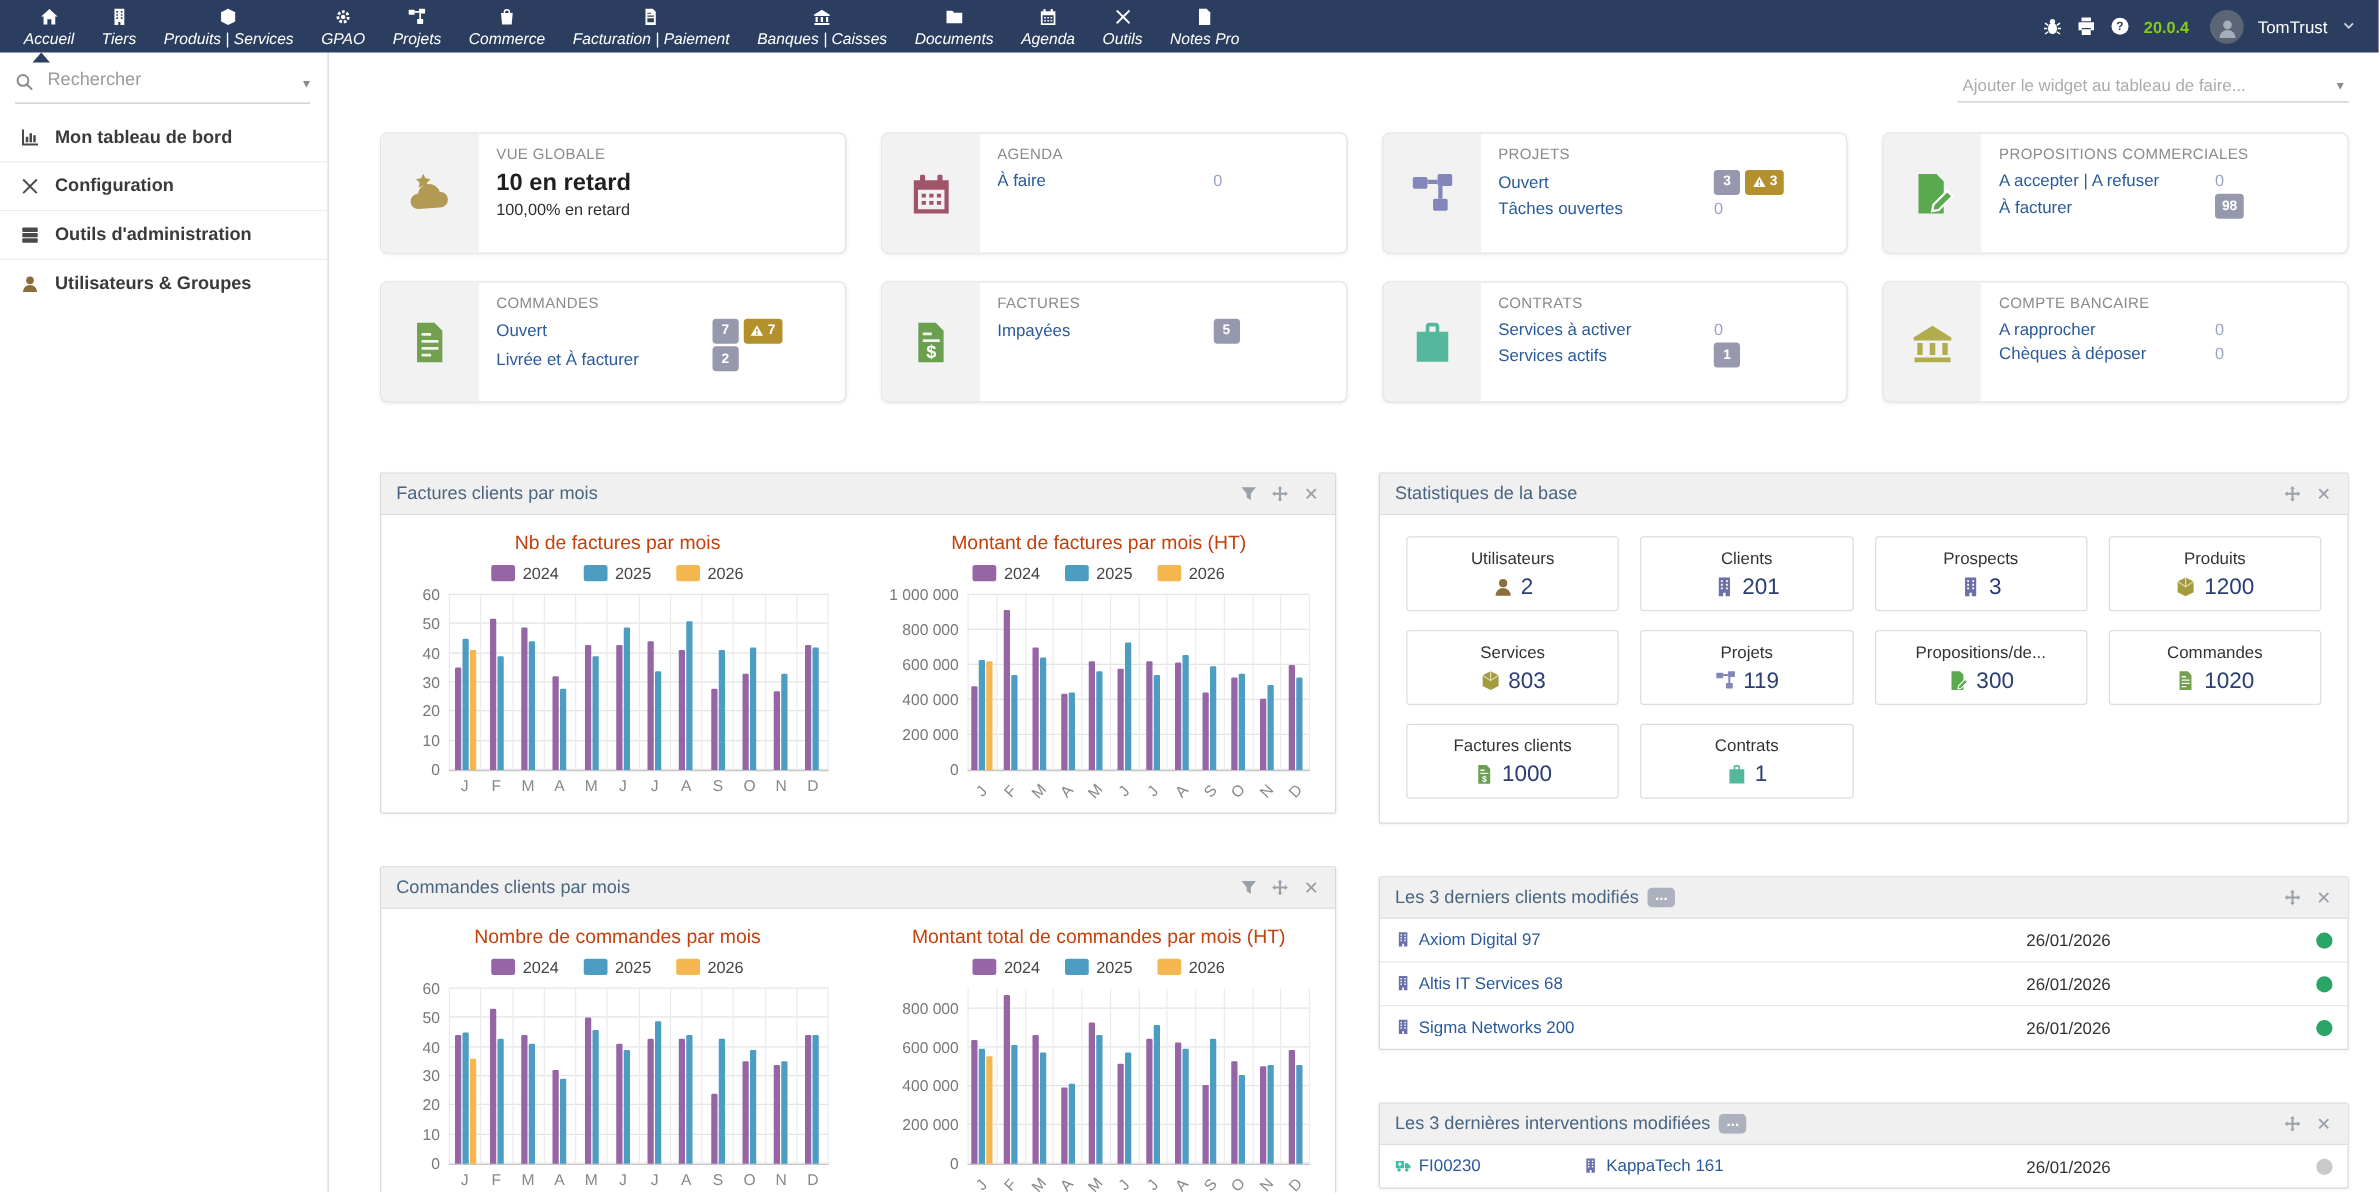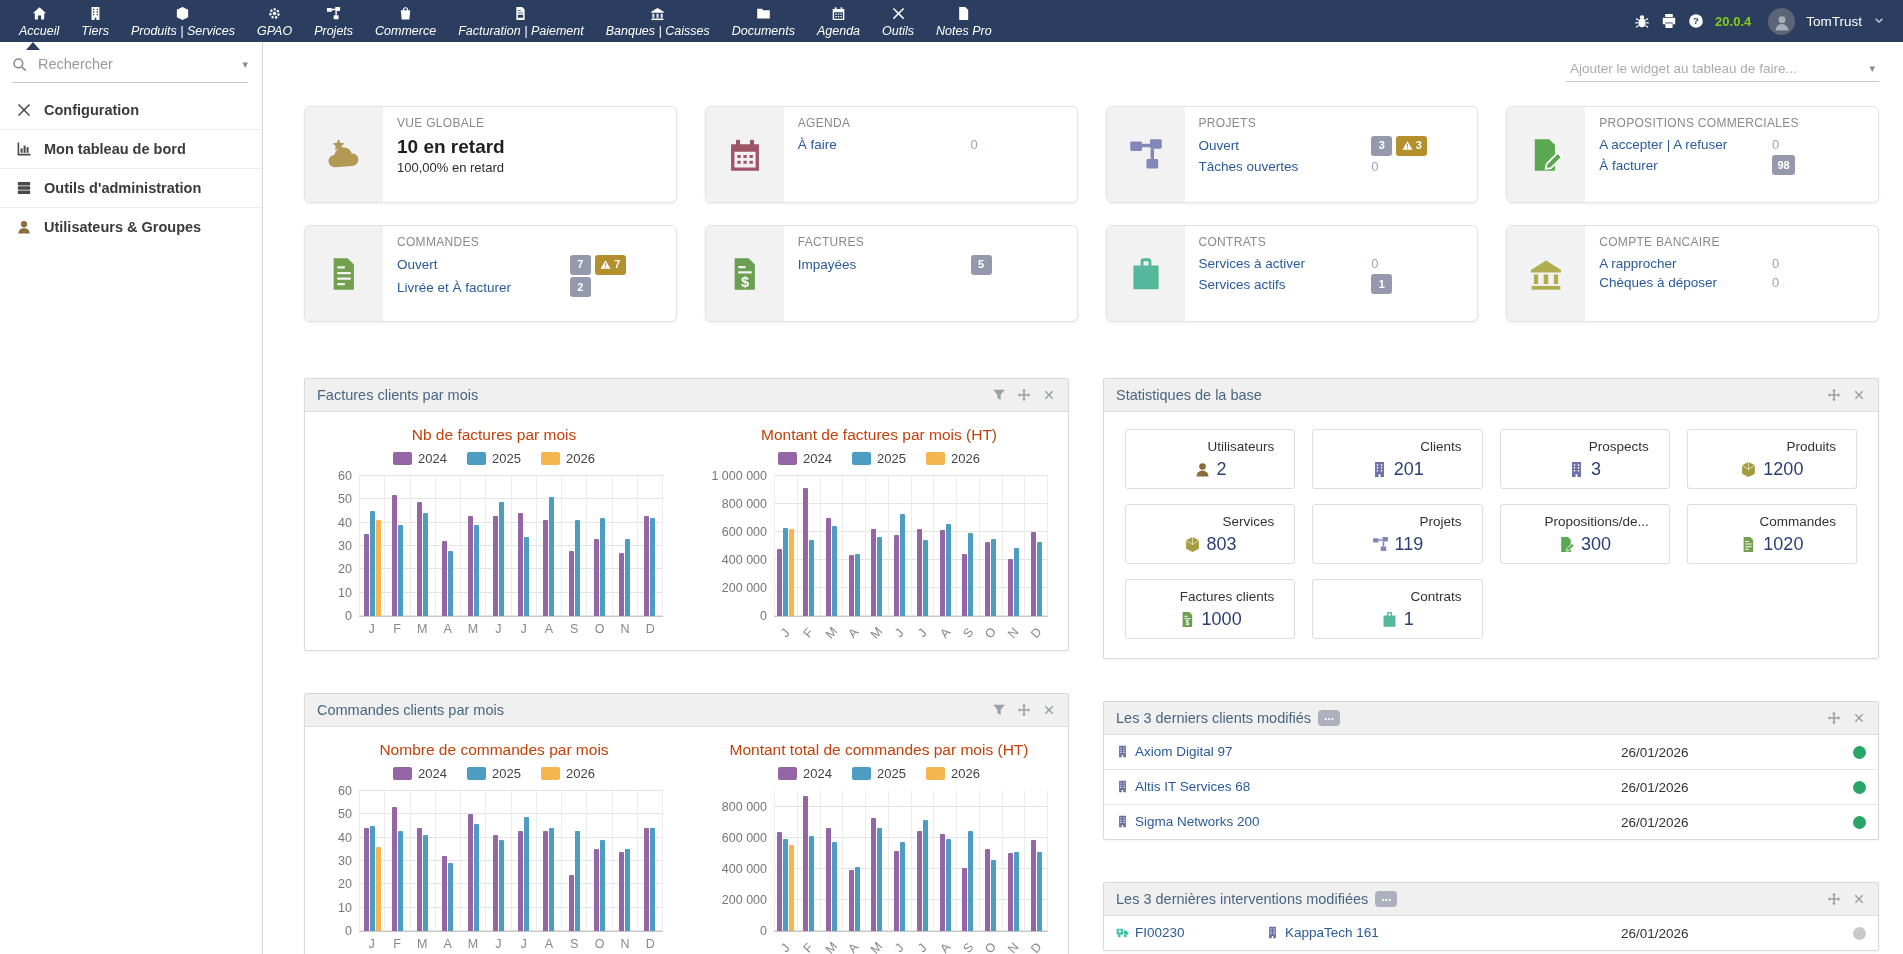--- a/index.html
+++ b/index.html
@@ -24,21 +24,21 @@
   .version{font-size:13px;color:#84cc16;font-weight:bold;margin-right:6px;}
   .avatar{width:27px;height:27px;border-radius:50%;background:#5c6576;display:inline-flex;
     align-items:center;justify-content:center;overflow:hidden;}
   .avatar .i{color:#a7aeba;width:18px;height:18px;margin-top:4px;}
   .username{font-size:13.5px;color:#fff;}
   .nav-right .chev{width:12px;height:12px;color:#cfd6e0;}
 
   
   .sidebar{position:absolute;left:0;top:42px;bottom:0;width:262px;background:#fff;
     border-right:1px solid #d8d8d8;z-index:4;}
-  .searchwrap{margin:13px 14px 4px 12px;display:flex;align-items:center;gap:9px;
+  .searchwrap{margin:13px 14px 4px 12px;display:flex;align-items:flex-end;gap:9px;
     border-bottom:1px solid #c9c9c9;padding-bottom:9px;}
   .searchwrap .i{color:#8a8a8a;width:15px;height:15px;}
   .searchwrap input{border:none;outline:none;flex:1;font-size:14.5px;color:#333;
     font-family:"Liberation Sans","DejaVu Sans",sans-serif;background:transparent;}
   .searchwrap input::placeholder{color:#9a9a9a;}
   .scaret{color:#8a8a8a;font-size:11px;}
   .menu{padding-top:4px;}
   .mitem{display:flex;align-items:center;gap:12px;padding:11px 16px;font-weight:bold;
     font-size:14.5px;color:#3a3a3a;border-bottom:1px solid #ededed;}
   .mitem:last-child{border-bottom:none;}
@@ -102,21 +102,21 @@
     border-left:1px solid #ececec;}
   .bargroup:last-child{border-right:1px solid #ececec;}
   .bar{width:5px;border-radius:1px 1px 0 0;}
   .xlabels{display:flex;margin-top:5px;}
   .xlabels span{flex:1;text-align:center;font-size:12.5px;color:#888;}
   .xlabels.rot{margin-top:9px;}
   .xlabels.rot span{transform:rotate(-48deg);}
 
   
   .tiles{display:grid;grid-template-columns:repeat(4,1fr);gap:15px 17px;padding:17px 21px 19px;}
-  .tile{border:1px solid #ddd;border-radius:3px;text-align:right;padding:9px 20px 8px;background:#fff;}
+  .tile{border:1px solid #ddd;border-radius:3px;text-align:center;padding:9px 8px 8px;background:#fff;}
   .tlabel{font-size:13.5px;color:#333;margin-bottom:5px;white-space:nowrap;overflow:hidden;text-overflow:ellipsis;}
   .tval{font-size:18px;color:#2c3f75;display:flex;align-items:center;justify-content:center;gap:6px;font-weight:500;}
   .tval .i{width:17px;height:17px;}
 
   
   .lrow{display:flex;align-items:center;padding:8.5px 12px;border-top:1px solid #e8e8e8;font-size:13.5px;}
   .lrow:first-child{border-top:none;}
   .lrow a{color:#2a5a9a;text-decoration:none;display:inline-flex;align-items:center;gap:6px;
     white-space:nowrap;overflow:hidden;}
   .lrow .i{width:13px;height:13px;}
@@ -251,33 +251,33 @@
     <svg class="i" data-interactable="false" style="" viewBox="0 0 16 16" fill="currentColor">
         <circle cx="6.8" cy="6.8" r="4.6" fill="none" stroke="currentColor" stroke-width="1.7"></circle>
         <path d="m10.4 10.4 4.2 4.2" stroke="currentColor" stroke-width="1.7"></path>
       </svg>
     <input type="text" data-interactable="true" placeholder="Rechercher" style="">
     <span class="scaret" data-interactable="true">▾</span>
   </div>
   <div class="menu" id="side-menu" data-interactable="false">
       <div class="mitem" data-interactable="true">
         <svg class="i" data-interactable="false" style="color:#4a4a4a;width:16px;height:16px;" viewBox="0 0 16 16" fill="currentColor">
-          <path d="M2 3.1 3.1 2l10.9 10.9L12.9 14Z"></path>
-          <path d="M14 3.1 12.9 2 2 12.9 3.1 14Z"></path>
-        </svg>
-        <span data-interactable="false">Configuration</span>
-      </div>
-      <div class="mitem" data-interactable="true">
-        <svg class="i" data-interactable="false" style="color:#4a4a4a;width:16px;height:16px;" viewBox="0 0 16 16" fill="currentColor">
           <path d="M1.6 1.6h1.6v11.2h11.2v1.6H1.6Z"></path>
           <rect x="4.6" y="7.4" width="2" height="4.4"></rect>
           <rect x="7.6" y="4.6" width="2" height="7.2"></rect>
           <rect x="10.6" y="6.2" width="2" height="5.6"></rect>
         </svg>
         <span data-interactable="false">Mon tableau de bord</span>
+      </div>
+      <div class="mitem" data-interactable="true">
+        <svg class="i" data-interactable="false" style="color:#4a4a4a;width:16px;height:16px;" viewBox="0 0 16 16" fill="currentColor">
+          <path d="M2 3.1 3.1 2l10.9 10.9L12.9 14Z"></path>
+          <path d="M14 3.1 12.9 2 2 12.9 3.1 14Z"></path>
+        </svg>
+        <span data-interactable="false">Configuration</span>
       </div>
       <div class="mitem" data-interactable="true">
         <svg class="i" data-interactable="false" style="color:#4a4a4a;width:16px;height:16px;" viewBox="0 0 16 16" fill="currentColor">
           <rect x="1.8" y="2" width="12.4" height="3.5" rx="0.8"></rect>
           <rect x="1.8" y="6.3" width="12.4" height="3.5" rx="0.8"></rect>
           <rect x="1.8" y="10.6" width="12.4" height="3.5" rx="0.8"></rect>
         </svg>
         <span data-interactable="false">Outils d'administration</span>
       </div>
       <div class="mitem" data-interactable="true">

